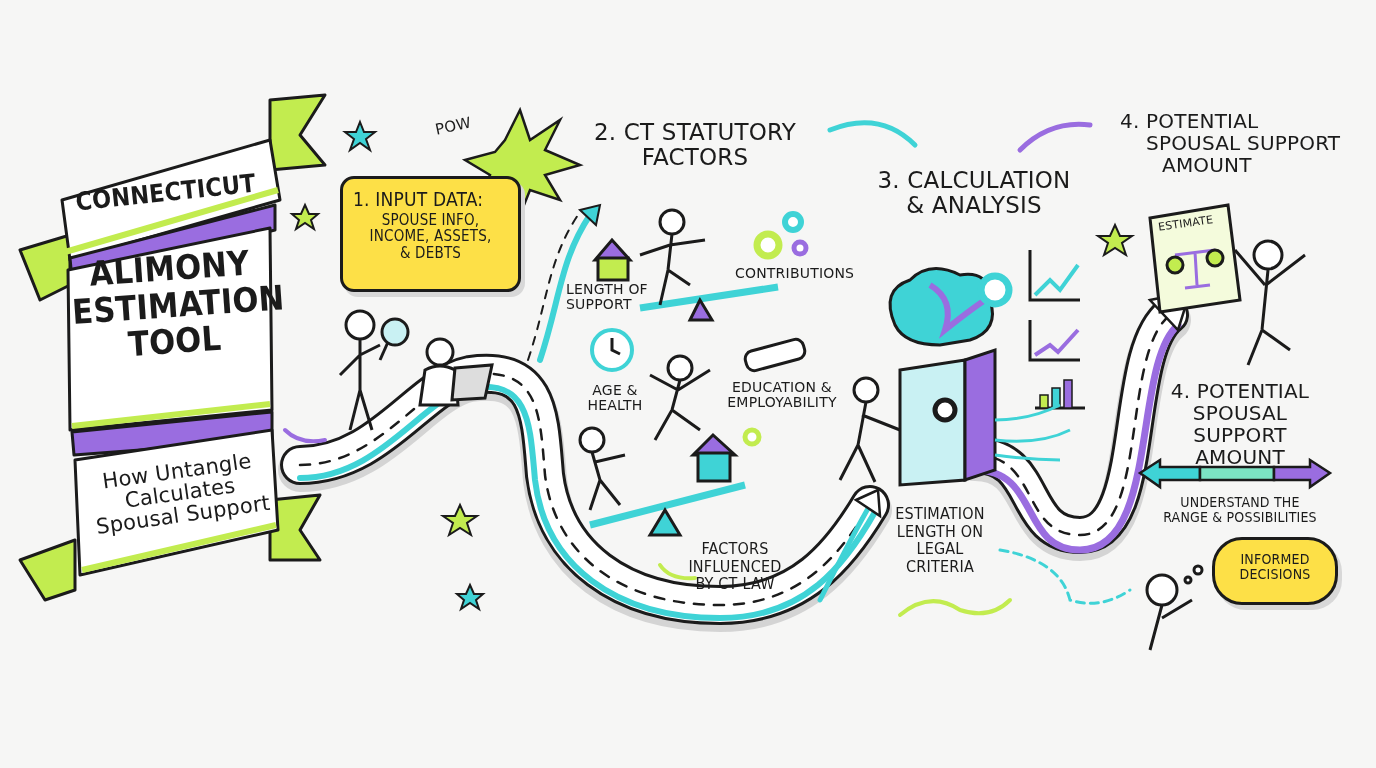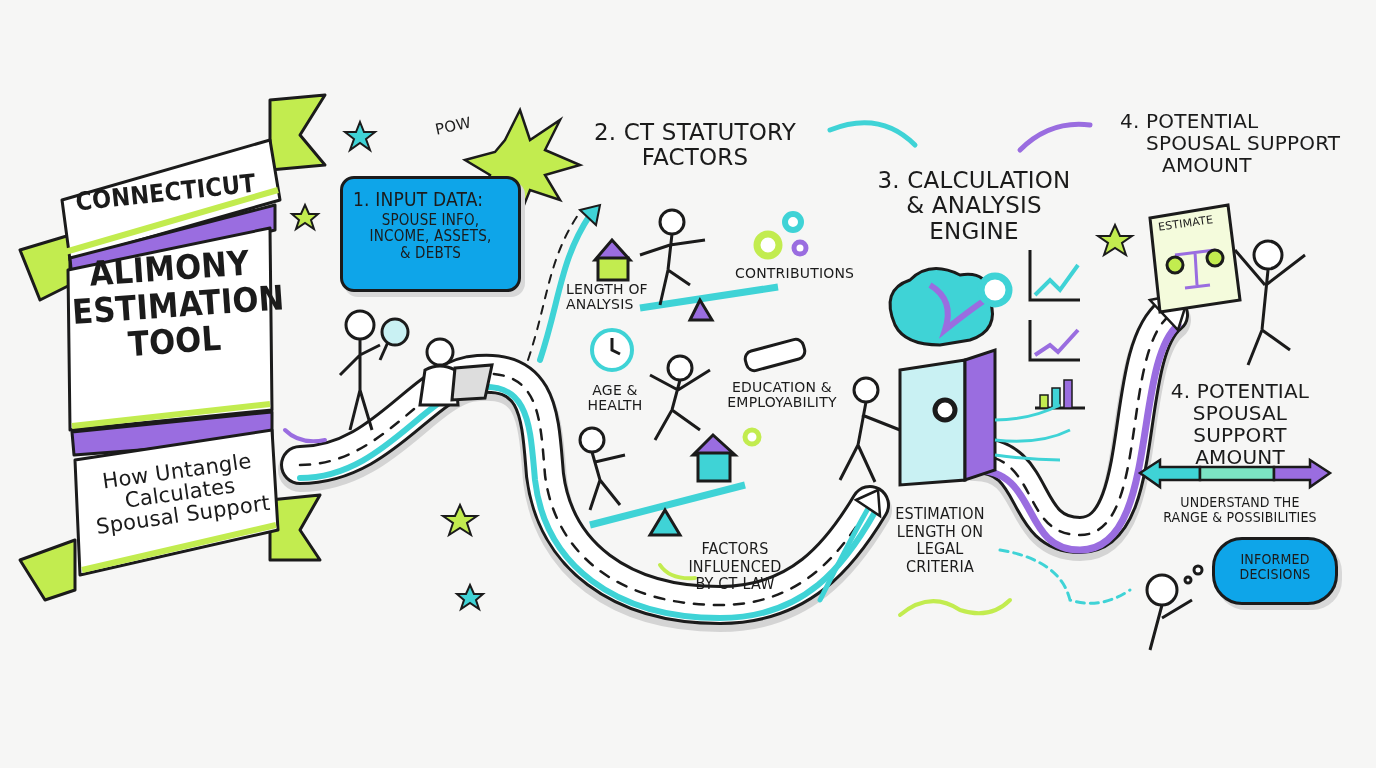--- a/index.html
+++ b/index.html
@@ -5,21 +5,21 @@
   html,body{margin:0;padding:0;}
   body{width:1376px;height:768px;background:#f6f6f5;position:relative;overflow:hidden;font-family:"DejaVu Sans",sans-serif;color:#1a1a1a;}
   svg.bg{position:absolute;left:0;top:0;}
   .txt{position:absolute;font-family:"DejaVu Sans Condensed","DejaVu Sans",sans-serif;font-weight:700;color:#1b1b1b;line-height:1.1;letter-spacing:0.2px;}
   .center{text-align:center;}
   .title-main{font-size:34px;line-height:1.08;}
   .banner1{font-size:25px;transform:rotate(-6deg);}
   .sub{font-family:"DejaVu Sans",sans-serif;font-weight:400;font-size:21px;line-height:1.05;transform:rotate(-8deg);}
   .h2{font-size:23px;font-weight:400;font-family:"DejaVu Sans",sans-serif;}
   .lbl{font-size:14px;font-weight:400;font-family:"DejaVu Sans",sans-serif;}
-  .bubble{position:absolute;background:#0ea5e9;border:3px solid #1b1b1b;border-radius:14px;box-shadow:4px 5px 0 #d8d8d8;}
+  .bubble{position:absolute;background:#fde047;border:3px solid #1b1b1b;border-radius:14px;box-shadow:4px 5px 0 #d8d8d8;}
 </style>
 </head>
 <body>
 
 <svg class="bg" width="1376" height="768" viewBox="0 0 1376 768">
 
   <g fill="none" stroke-linecap="round">
     <path d="M300 470 C380 470 420 390 470 380 C540 370 540 420 545 480 C555 560 620 610 720 610 C800 610 840 560 870 510" stroke="#d4d4d4" stroke-width="44"></path>
     <path d="M300 465 C380 465 420 385 470 375 C540 365 540 415 545 475 C555 555 620 605 720 605 C800 605 840 555 870 505" stroke="#1b1b1b" stroke-width="40"></path>
     <path d="M300 465 C380 465 420 385 470 375 C540 365 540 415 545 475 C555 555 620 605 720 605 C800 605 840 555 870 505" stroke="#ffffff" stroke-width="34"></path>
@@ -192,41 +192,40 @@
     <div>&amp; DEBTS</div>
   </div>
 </div>
 
 <div class="txt h2 center" style="left:585px;top:120px;width:220px;">
   <div>2. CT STATUTORY</div>
   <div>FACTORS</div>
 </div>
 <div class="txt lbl" style="left:566px;top:282px;">
   <div>LENGTH OF</div>
-  <div>ANALYSIS</div>
+  <div>SUPPORT</div>
 </div>
 <div class="txt lbl" style="left:735px;top:266px;">CONTRIBUTIONS</div>
 <div class="txt lbl center" style="left:585px;top:383px;width:60px;">
   <div>AGE &amp;</div>
   <div>HEALTH</div>
 </div>
 <div class="txt lbl center" style="left:722px;top:380px;width:120px;">
   <div>EDUCATION &amp;</div>
   <div>EMPLOYABILITY</div>
 </div>
 <div class="txt center" style="left:680px;top:540px;width:110px;font-size:16px;font-weight:400;">
   <div>FACTORS</div>
   <div>INFLUENCED</div>
   <div>BY CT LAW</div>
 </div>
 
 <div class="txt h2 center" style="left:862px;top:168px;width:200px;margin-left:12px;">
   <div>3. CALCULATION</div>
   <div>&amp; ANALYSIS</div>
-  <div>ENGINE</div>
 </div>
 <div class="txt center" style="left:880px;top:505px;width:120px;font-size:16px;font-weight:400;">
   <div>ESTIMATION</div>
   <div>LENGTH ON</div>
   <div>LEGAL</div>
   <div>CRITERIA</div>
 </div>
 
 <div class="txt h2" style="left:1120px;top:110px;font-size:20px;">
   <div>4. POTENTIAL</div>

